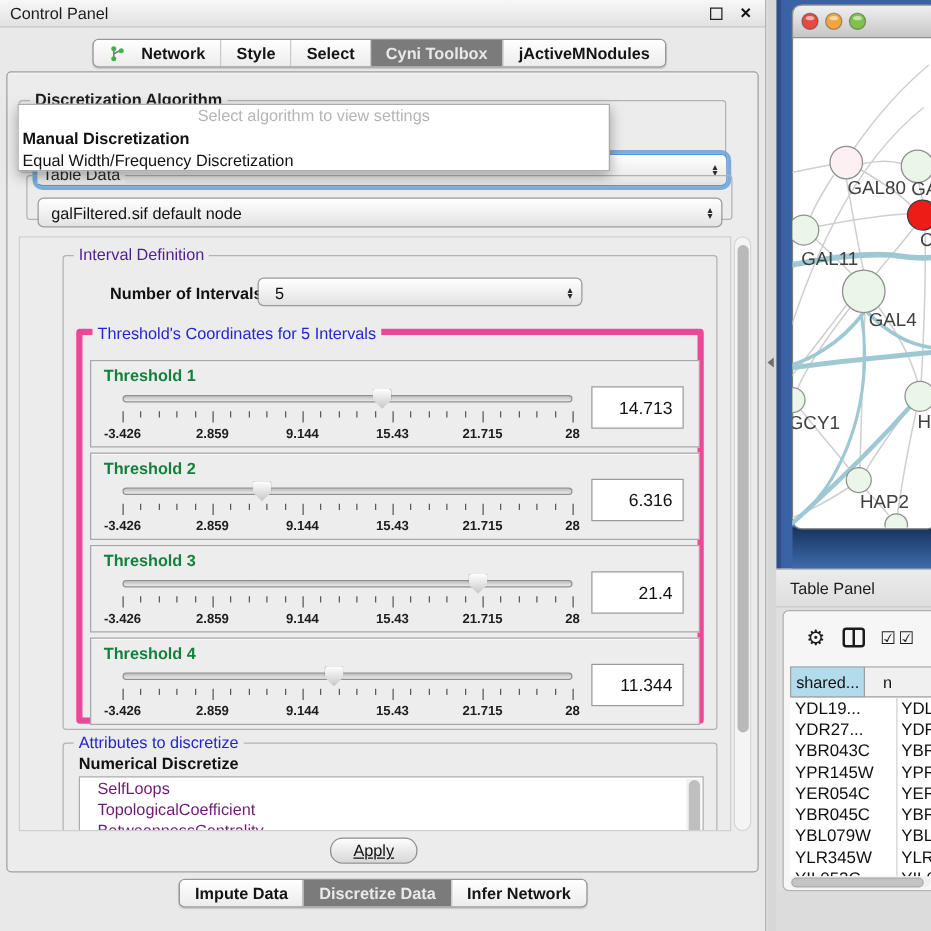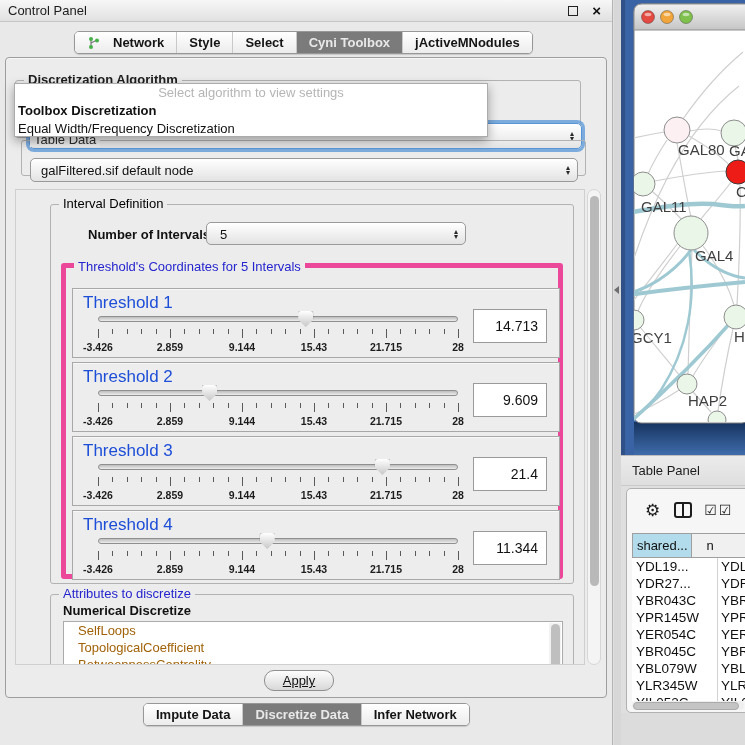--- a/index.html
+++ b/index.html
@@ -18,21 +18,21 @@
   .tab:first-child{border-left:none;gap:12px;}
   .tab.selected{background:#7b7b7b;color:#e9e9e9;}
   .top-tabs{left:74px;top:31px;}
   .bottom-tabs{left:143px;top:703px;}
 
   .cp-main{position:absolute;left:5px;top:57px;width:602px;height:641px;background:#ececec;border:1px solid #9e9e9e;border-radius:4px;box-shadow:inset 0 1px 0 #f6f6f6;}
 
   .group{position:absolute;border:1px solid #b2b2b2;border-radius:3px;}
   .legend{position:absolute;top:-9px;left:8px;padding:0 4px;background:#ececec;font-size:13px;white-space:nowrap;}
   .legend.dark{color:#1d1d1d;font-weight:bold;}
-  .legend.green{color:#000000;}
+  .legend.green{color:#4c1d95;}
   .legend.blue{color:#2525cf;}
   .legend.plain{color:#2a2a2a;}
 
   .combo{position:absolute;background:linear-gradient(#ffffff,#e3e3e3);border:1px solid #9a9a9a;border-radius:5px;}
   .combo .val{position:absolute;left:10px;top:0;font-size:13px;color:#111;line-height:23px;white-space:nowrap;}
   .combo .arrows{position:absolute;right:7px;top:50%;transform:translateY(-50%);display:flex;flex-direction:column;align-items:center;}
   .combo .arrows span{font-size:8px;line-height:5px;color:#2a2a2a;}
   .combo.focus{border-color:#5a96d7;box-shadow:0 0 0 3px rgba(96,156,217,.8);}
 
   .algo-group{left:9px;top:22px;width:566px;height:58px;}
@@ -49,34 +49,34 @@
   .viewport{position:absolute;left:9px;top:131px;width:570px;height:476px;border:1px solid #cfcfcf;overflow:hidden;background:#ececec;}
   .vscroll{position:absolute;left:581px;top:131px;width:14px;height:476px;background:#f4f4f4;border:1px solid #d6d6d6;border-radius:7px;}
   .vthumb{position:absolute;left:2px;top:6px;width:9px;height:390px;background:#b9b9b9;border-radius:5px;}
 
   .interval-group{left:34px;top:14px;width:524px;height:380px;}
   .noi-label{position:absolute;left:37px;top:22px;font-size:13px;font-weight:bold;color:#111;}
   .noi-combo{left:155px;top:17px;width:260px;height:23px;}
   .thr-group{position:absolute;left:10px;top:58px;width:502px;height:316px;border:5px solid #ec4899;border-radius:3px;}
 
   .thr-panel{position:absolute;left:6px;width:488px;height:70px;border:1px solid #a8a8a8;background:#ededed;box-shadow:inset 0 1px 0 #f8f8f8;}
-  .thr-label{position:absolute;left:10px;top:4px;font-size:17px;font-weight:normal;color:#1d4ed8;}
+  .thr-label{position:absolute;left:10px;top:4px;font-size:13px;font-weight:bold;color:#15803d;}
   .slider{position:absolute;left:25px;top:23px;width:360px;height:44px;}
   .slider-track{position:absolute;left:0;top:4px;width:100%;height:6px;background:linear-gradient(#bdbdbd,#ececec);border:1px solid #8f8f8f;border-radius:4px;}
   .slider-thumb{position:absolute;top:-1px;width:15px;height:16px;background:linear-gradient(#ffffff,#c7c7c7);border-radius:3px;clip-path:polygon(0 0,100% 0,100% 55%,50% 100%,0 55%);filter:drop-shadow(0 0 1px rgba(0,0,0,.65));}
   .tick{position:absolute;width:1px;background:#5a5a5a;top:17px;}
   .tick.major{height:9px;}
   .tick.minor{height:5px;}
   .tick-label{position:absolute;top:29px;transform:translateX(-50%);font-size:10.5px;font-weight:bold;color:#1d1d1d;white-space:nowrap;}
   .thr-value{position:absolute;left:400px;top:20px;width:74px;height:34px;background:#fff;border:1px solid #9a9a9a;font-size:14px;color:#111;text-align:right;line-height:32px;padding-right:8px;}
 
   .attrs-group{left:34px;top:404px;width:524px;height:110px;}
   .attrs-sub{position:absolute;left:12px;top:8px;font-size:13px;font-weight:bold;color:#111;}
   .listbox{position:absolute;left:12px;top:26px;width:500px;height:78px;background:#fff;border:1px solid #ababab;overflow:hidden;}
-  .list-item{padding-left:14px;font-size:13px;color:#a16207;height:17px;line-height:17px;white-space:nowrap;}
+  .list-item{padding-left:14px;font-size:13px;color:#701a75;height:17px;line-height:17px;white-space:nowrap;}
   .list-scroll{position:absolute;right:1px;top:1px;width:12px;height:74px;background:#f2f2f2;}
   .list-thumb{position:absolute;left:1.5px;top:1px;width:9px;height:60px;background:#bfbfbf;border-radius:5px;}
 
   .apply-btn{position:absolute;left:258px;top:612px;width:70px;height:21px;background:linear-gradient(#fdfdfd,#d8d8d8);border:1px solid #8f8f8f;border-radius:10px;font-size:13px;color:#111;text-decoration:underline;}
 
   
   .pane-divider{position:absolute;left:614px;top:0;width:7px;height:745px;background:#d7d7d7;}
   .collapse-arrow{position:absolute;left:0;top:286px;width:0;height:0;border-top:4px solid transparent;border-bottom:4px solid transparent;border-right:5px solid #6e6e6e;}
 
   
@@ -152,21 +152,21 @@
           <span class="arrows">
             <span>▴</span>
             <span>▾</span>
           </span>
         </div>
       </div>
 
       <div class="popup">
         <div class="popup-row placeholder">Select algorithm to view settings</div>
         <div id="popupOptions">
-            <div class="popup-row hl">Toolbox Discretization</div>
+            <div class="popup-row hl">Manual Discretization</div>
             <div class="popup-row">Equal Width/Frequency Discretization</div>
           </div>
       </div>
 
       <div class="group td-group">
         <span class="legend plain">Table Data</span>
         <div class="combo td-combo">
           <span class="val">galFiltered.sif default node</span>
           <span class="arrows">
             <span>▴</span>
@@ -260,21 +260,21 @@
                     <span class="tick minor" style="left: 96%;"></span>
                     <span class="tick major" style="left: 100%;"></span>
                     <span class="tick-label" style="left: 0%;">-3.426</span>
                     <span class="tick-label" style="left: 20%;">2.859</span>
                     <span class="tick-label" style="left: 40%;">9.144</span>
                     <span class="tick-label" style="left: 60%;">15.43</span>
                     <span class="tick-label" style="left: 80%;">21.715</span>
                     <span class="tick-label" style="left: 100%;">28</span>
                     <div class="slider-thumb" style="left: calc(31% - 7.5px);"></div>
                   </div>
-                  <div class="thr-value">9.609</div>
+                  <div class="thr-value">6.316</div>
                 </div>
                 <div class="thr-panel" style="top: 168px;">
                   <div class="thr-label">Threshold 3</div>
                   <div class="slider">
                     <div class="slider-track"></div>
                     <span class="tick major" style="left: 0%;"></span>
                     <span class="tick minor" style="left: 4%;"></span>
                     <span class="tick minor" style="left: 8%;"></span>
                     <span class="tick minor" style="left: 12%;"></span>
                     <span class="tick minor" style="left: 16%;"></span>

